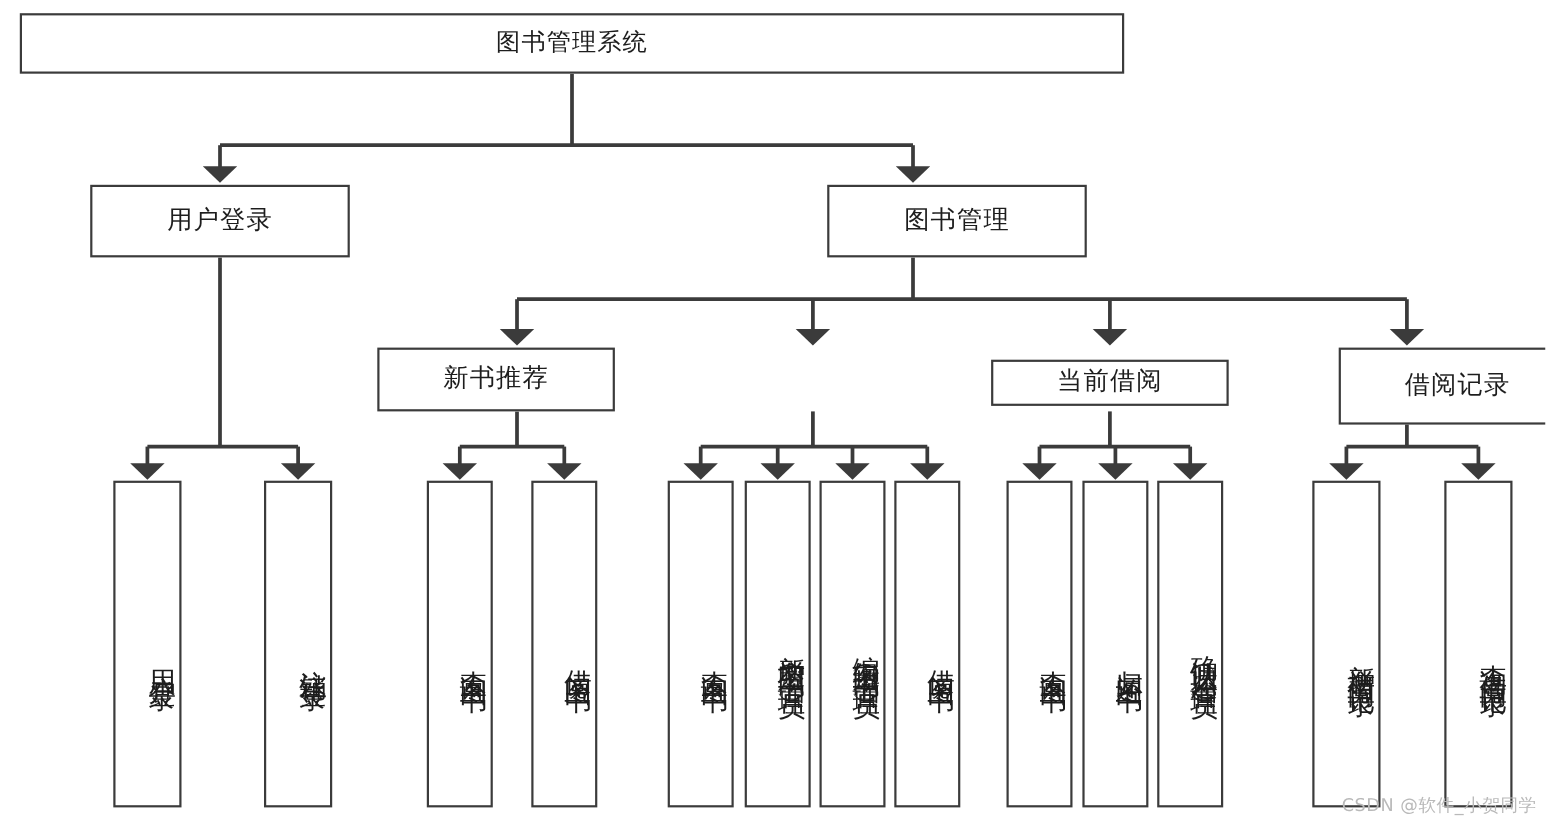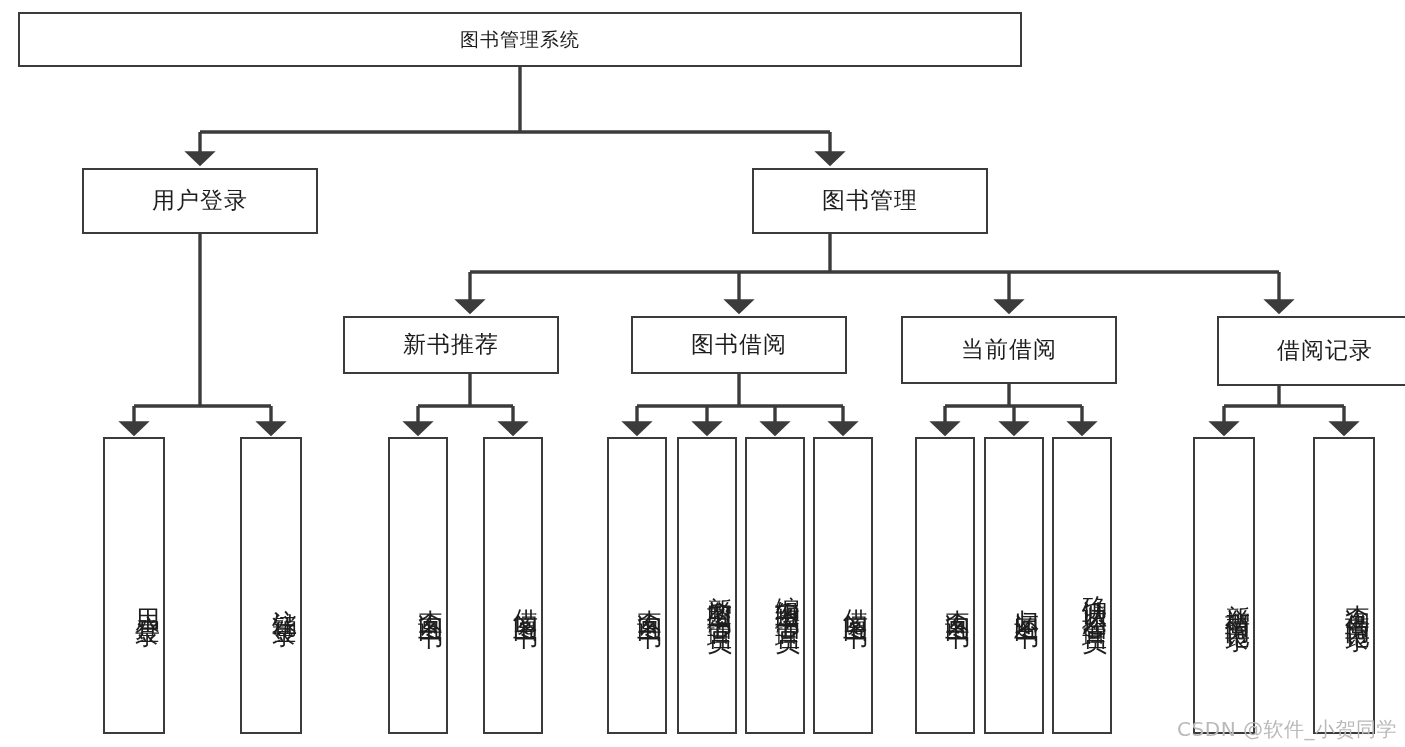--- a/index.html
+++ b/index.html
@@ -36,42 +36,42 @@
     justify-content: center;
     color: #1d1d1d;
     z-index: 2;
   }
   .node.horiz {
     font-size: 23px;
     letter-spacing: 1px;
     line-height: 1.2;
   }
   .node.root {
-    font-size: 19px;
+    font-size: 22px;
   }
   .node.vert {
     writing-mode: vertical-rl;
     text-orientation: upright;
     align-items: flex-start;
     justify-content: center;
     padding-top: 26px;
     font-size: 25px;
     letter-spacing: 5px;
     line-height: 1.25;
   }
   .node.vert .vlabel {
     writing-mode: vertical-rl;
     text-orientation: upright;
     white-space: nowrap;
   }
   #watermark {
     position: absolute;
     right: 8px;
     bottom: 4px;
-    font-size: 20px;
+    font-size: 16px;
     color: #b9b9b9;
     letter-spacing: 0.5px;
     z-index: 3;
     white-space: nowrap;
   }
 </style>
 </head>
 <body>
 
 <div id="canvas">
@@ -126,22 +126,21 @@
       <path d="M1344,406 L1344,428" marker-end="url(#arrow)"></path>
     </g>
   </svg>
 
   <div class="node horiz root" style="left: 18px; top: 12px; width: 1004px; height: 55px;">图书管理系统</div>
 
   <div class="node horiz" style="left: 82px; top: 168px; width: 236px; height: 66px;">用户登录</div>
   <div class="node horiz" style="left: 752px; top: 168px; width: 236px; height: 66px;">图书管理</div>
 
   <div class="node horiz" style="left: 343px; top: 316px; width: 216px; height: 58px;">新书推荐</div>
-  <div class="node horiz" style="left: 631px; top: 316px; width: 216px; height: 58px;">图书借阅</div>
-  <div class="node horiz" style="left: 901px; top: 316px; width: 216px; height: 68px;">当前借阅</div>
+  <div class="node horiz" style="left: 901px; top: 327px; width: 216px; height: 42px;">当前借阅</div>
   <div class="node horiz" style="left: 1217px; top: 316px; width: 216px; height: 70px;">借阅记录</div>
 
   <div class="node vert" style="left: 103px; top: 437px; width: 62px; height: 297px;">
       <span class="vlabel">用户登录</span>
     </div>
   <div class="node vert" style="left: 240px; top: 437px; width: 62px; height: 297px;">
       <span class="vlabel">注销登录</span>
     </div>
   <div class="node vert" style="left: 388px; top: 437px; width: 60px; height: 297px;">
       <span class="vlabel">查询图书</span>

